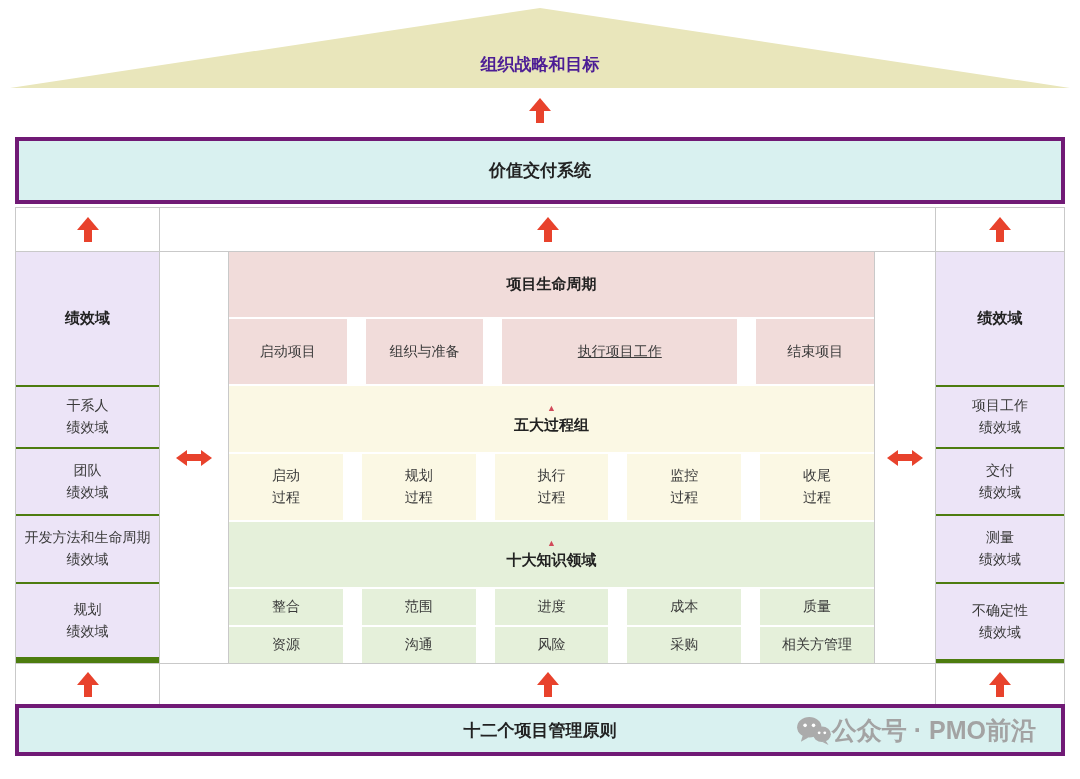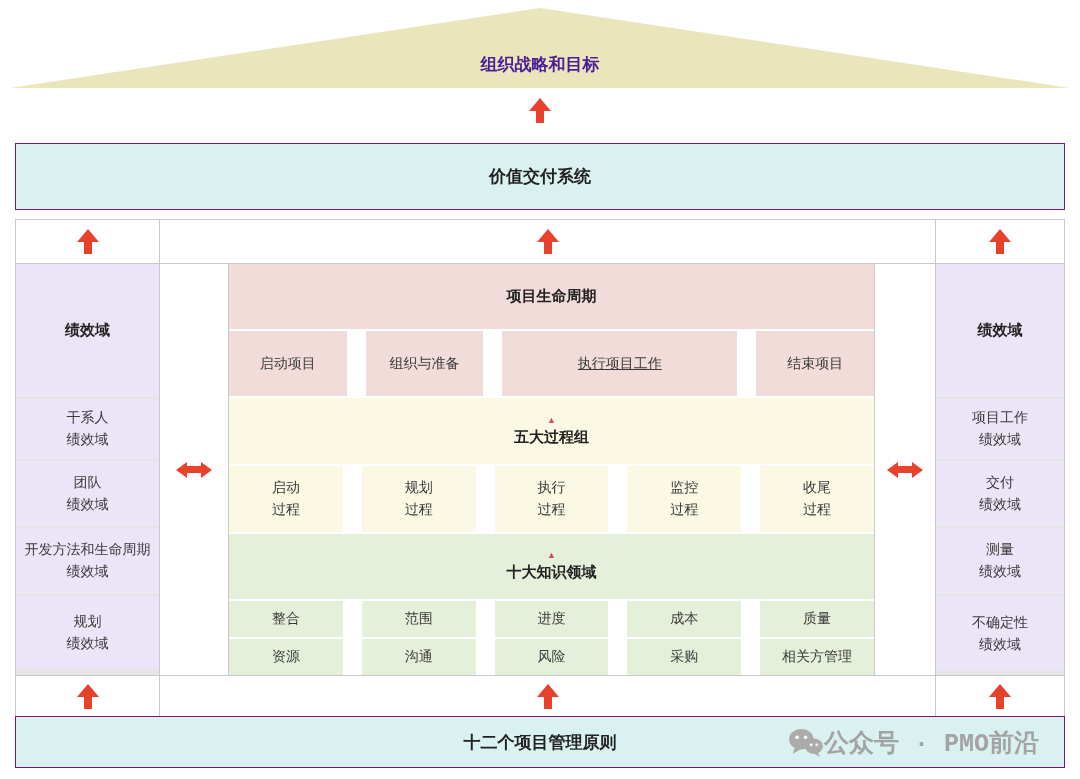--- a/index.html
+++ b/index.html
@@ -25,41 +25,41 @@
   .h-arrow i { display:block; }
   .ha-left { width:0; height:0; border-top:8px solid transparent; border-bottom:8px solid transparent;
     border-right:11px solid var(--arrow-red,#e8422c); }
   .ha-right { width:0; height:0; border-top:8px solid transparent; border-bottom:8px solid transparent;
     border-left:11px solid var(--arrow-red,#e8422c); }
   .ha-stem { width:14px; height:7px; background:var(--arrow-red,#e8422c); }
 
   .roof-arrow-zone { height:45px; display:flex; align-items:center; justify-content:center; }
 
   
-  .banner { width:1050px; margin:10px auto; height:67px; border:1px solid #701a75;
+  .banner { width:1050px; margin:4px auto; height:67px; border:4px solid #701a75;
     background:var(--banner,#d9f1f0); display:flex; align-items:center; justify-content:center;
-    font-size:17px; font-weight:bold; color:#222; position:relative;font-family:Liberation Mono, monospace; }
+    font-size:17px; font-weight:bold; color:#222; position:relative; }
   .banner.bottom { height:52px; margin-top:-1px; }
 
   
   .arrow-row { width:1050px; margin:-1px auto 0 auto; height:45px; display:flex; }
   .arrow-row.bottom { height:42px; }
   .arrow-cell { border:1px solid #c9c9c9; background:#fff; display:flex;
     align-items:center; justify-content:center; }
   .arrow-cell.left { width:145px; }
   .arrow-cell.mid { flex:1; margin-left:-1px; }
   .arrow-cell.right { width:130px; margin-left:-1px; }
 
   
   .body { width:1050px; margin:-1px auto 0 auto; height:413px; display:flex; }
   .gap-col { display:flex; align-items:center; justify-content:center; }
   .gap-col.gl { width:68px; }
   .gap-col.gr { width:60px; }
 
-  .side { width:145px; border:1px solid #c9c9c9; background:#e5e5e5;
+  .side { width:145px; border:1px solid #c9c9c9; background:#4d7c0f;
     display:flex; flex-direction:column; }
   .side.right { width:130px; }
   .side > div + div { margin-top:2px; }
   .side-header { height:133px; background:var(--purple,#ece4f7); display:flex;
     align-items:center; justify-content:center; font-weight:bold; font-size:15px; color:#222; }
   .side-item { background:var(--purple,#ece4f7); display:flex; align-items:center;
     justify-content:center; text-align:center; font-size:14px; line-height:1.55;
     white-space:pre-line; }
   .si-0 { height:60px; } .si-1 { height:65px; } .si-2 { height:66px; } .si-3 { height:73px; }
   .side.right .si-3 { height:75px; }

